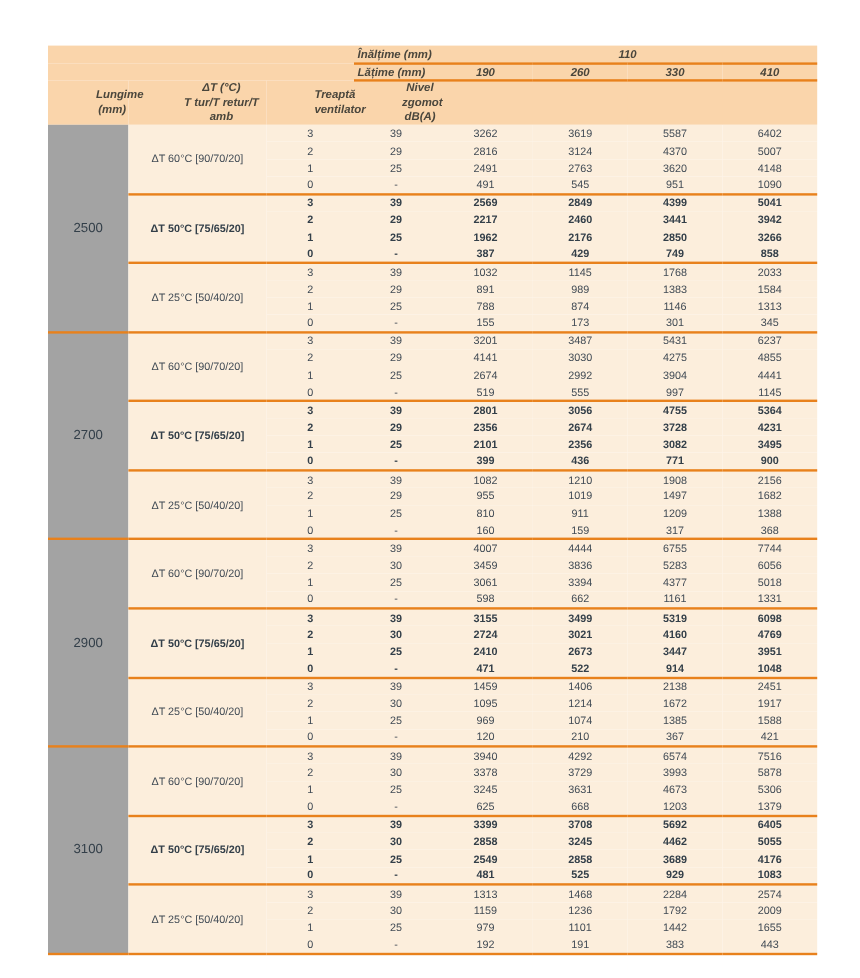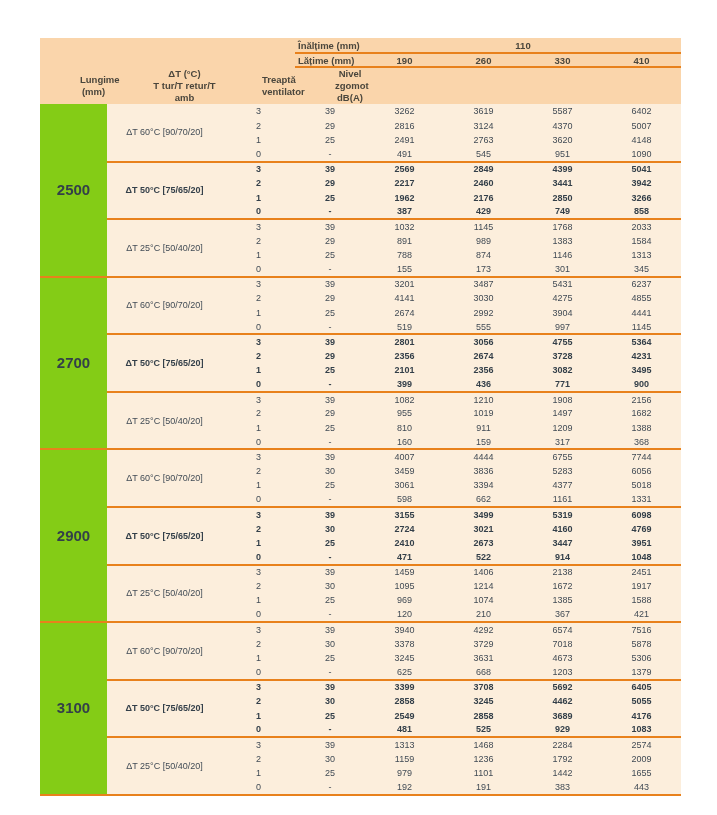--- a/index.html
+++ b/index.html
@@ -33,43 +33,44 @@
 
   
   thead td{
     background:var(--peach);
     color:var(--ink-head);
     font-weight:bold;
     font-size:9.5px;
     text-align:center;
     vertical-align:middle;
     padding:0;
+    font-style:italic;
   }
   thead tr.h-top td{height:15px;}
   thead tr.h-mid td{height:14px;}
   thead tr.h-cols td{height:28px;padding-left:40px;}
   thead td.lbl{text-align:left;padding-left:3px;white-space:nowrap;}
   thead td.lined{border-bottom:2px solid var(--orange);}
   thead .two-line{line-height:12px;}
 
   
   tbody td{
     background:var(--cream);
     color:var(--ink-body);
     font-size:9px;
     text-align:center;
     vertical-align:middle;
     height:14.4px;
     padding:0;
     line-height:10px;
   }
   tbody td.lungime-cell{
-    background:#84cc16;
-    font-weight:bold;
-    font-size:15px;
+    background:#a3a3a3;
+    font-weight:normal;
+    font-size:11px;
     color:var(--ink-bold);
   }
   tbody td.dt-cell{white-space:nowrap;}
   tbody tr.bold td{font-weight:bold;color:var(--ink-bold);}
   tbody tr.group-start td{border-top:2px solid var(--orange);}
   tbody tr.block-start td{border-top:2px solid var(--orange);}
 </style>
 </head>
 <body>
 
@@ -428,21 +429,21 @@
           <td>3940</td>
           <td>4292</td>
           <td>6574</td>
           <td>7516</td>
         </tr>
         <tr>
           <td>2</td>
           <td>30</td>
           <td>3378</td>
           <td>3729</td>
-          <td>7018</td>
+          <td>3993</td>
           <td>5878</td>
         </tr>
         <tr>
           <td>1</td>
           <td>25</td>
           <td>3245</td>
           <td>3631</td>
           <td>4673</td>
           <td>5306</td>
         </tr>

